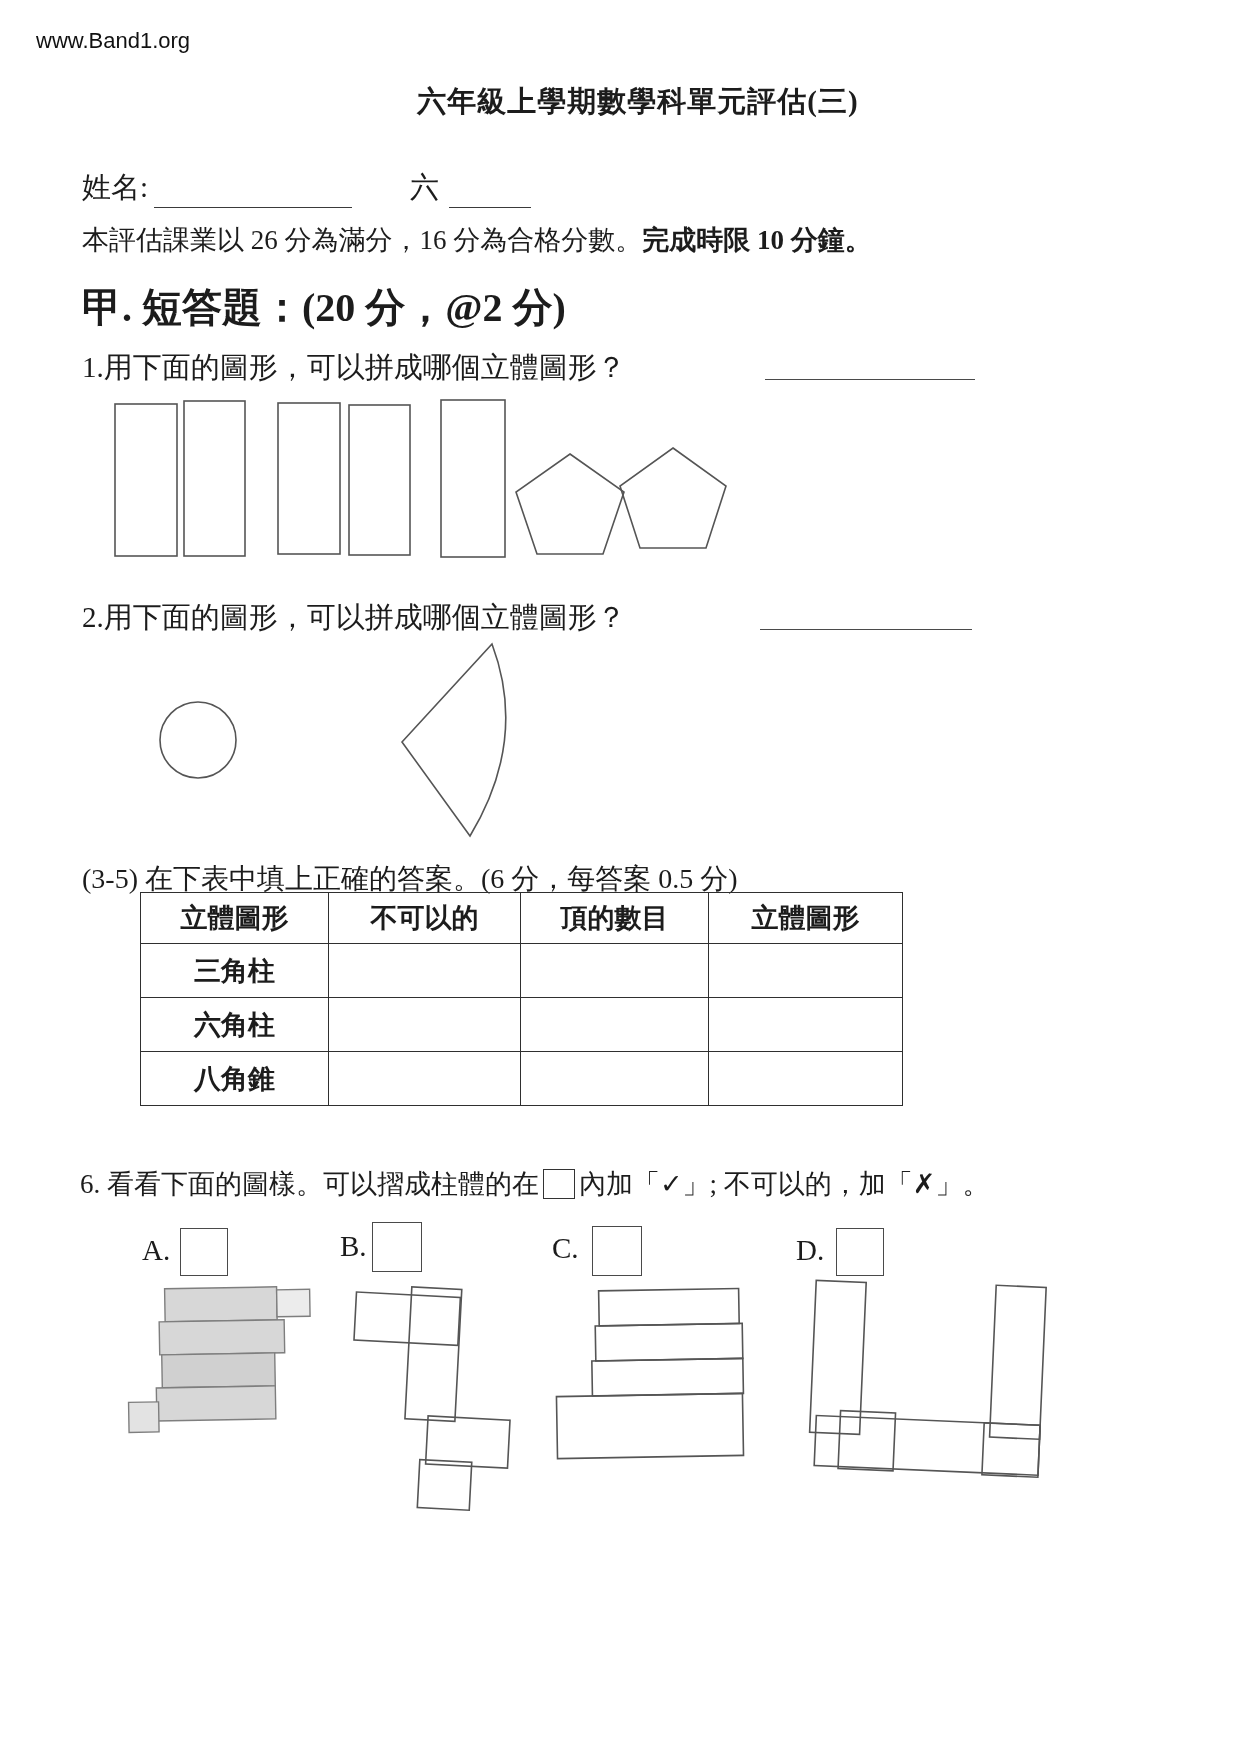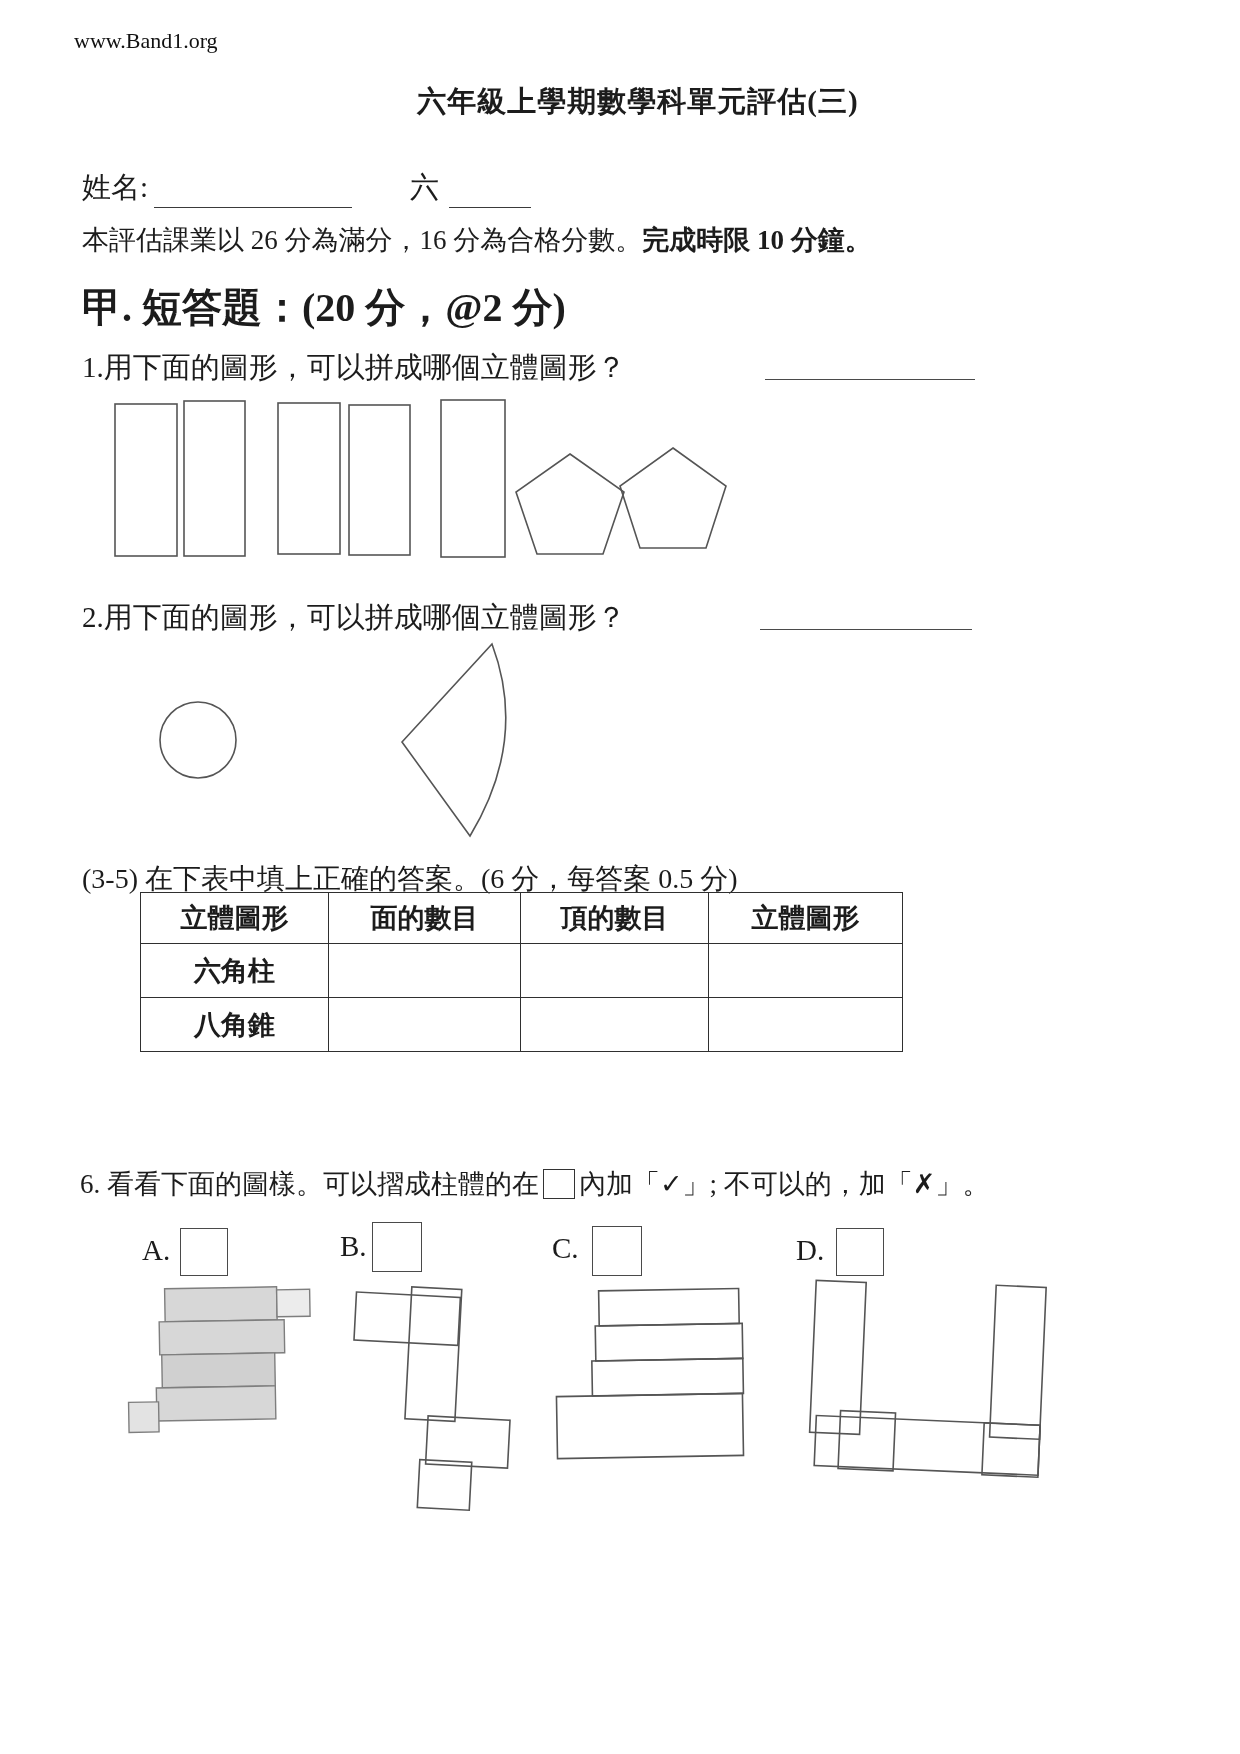--- a/index.html
+++ b/index.html
@@ -2,21 +2,21 @@
 <html><head>
 <meta charset="utf-8">
 <style>
   html,body{margin:0;padding:0;}
   body{
     width:1240px;height:1754px;position:relative;background:#ffffff;
     font-family:"Liberation Serif","DejaVu Serif",serif;color:#1c1c1c;
     overflow:hidden;
   }
   .abs{position:absolute;}
-  .watermark{left:36px;top:28px;font-family:Liberation Serif, serif;font-size:22px;color:#111;margin-left:38px;}
+  .watermark{left:36px;top:28px;font-family:Liberation Sans, sans-serif;font-size:22px;color:#111;}
   .title{left:0;top:82px;width:100%;text-align:center;font-size:29px;font-weight:700;letter-spacing:1px;margin-left:18px;}
   .name-row{left:82px;top:168px;font-size:29px;}
   .uline{display:inline-block;border-bottom:1.6px solid #3a3a3a;height:30px;vertical-align:bottom;}
   .uline.name{width:198px;margin-left:6px;}
   .uline.cls{width:82px;margin-left:10px;}
   .gap{display:inline-block;width:58px;}
   .instructions{left:82px;top:222px;font-size:27px;}
   .instr-bold{font-weight:700;}
   .section-a{left:82px;top:280px;font-size:40px;font-weight:600;}
   .q-text{font-size:29px;}
@@ -98,23 +98,29 @@
 <table class="q35">
   <colgroup>
       <col style="width:188px">
       <col style="width:192px">
       <col style="width:188px">
       <col style="width:194px">
     </colgroup>
   <tbody>
       <tr>
     <th>立體圖形</th>
-    <th>面的數目</th>
+    <th>不可以的</th>
     <th>頂的數目</th>
     <th>立體圖形</th>
+  </tr>
+  <tr>
+    <td class="shape-label">三角柱</td>
+    <td></td>
+    <td></td>
+    <td></td>
   </tr>
   <tr>
     <td class="shape-label">六角柱</td>
     <td></td>
     <td></td>
     <td></td>
   </tr>
   <tr>
     <td class="shape-label">八角錐</td>
     <td></td>

